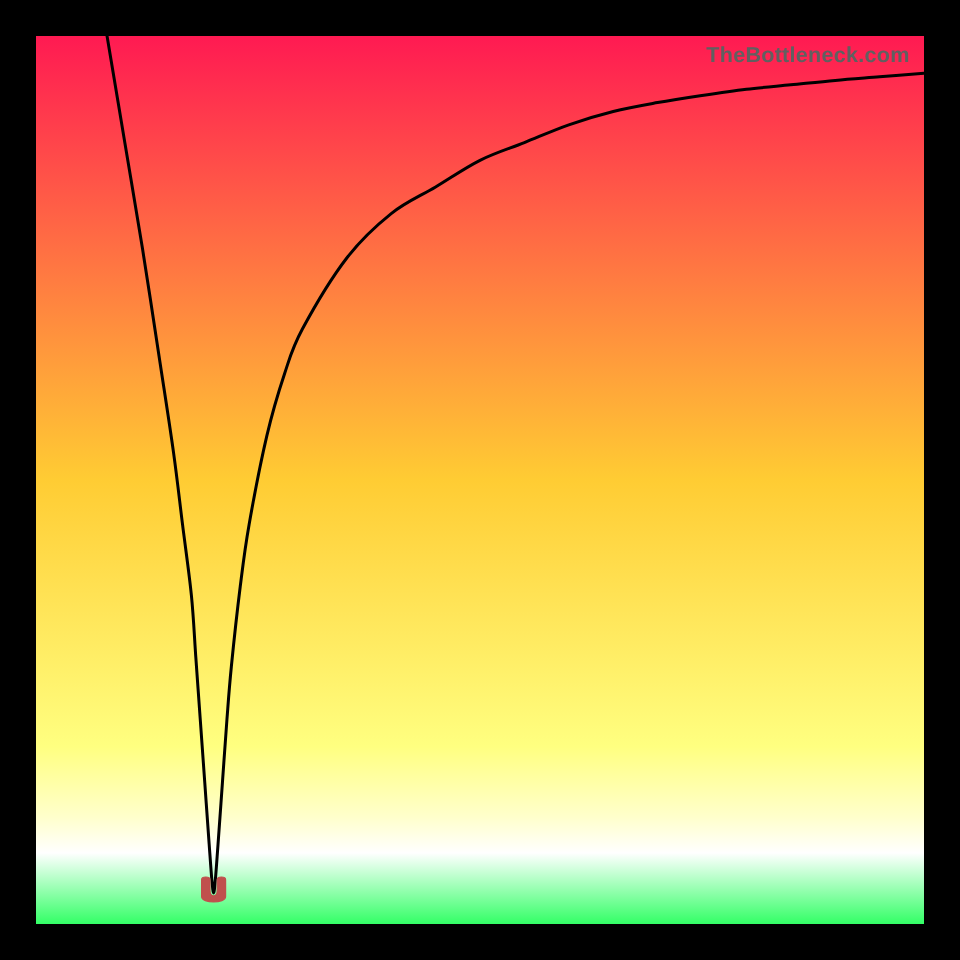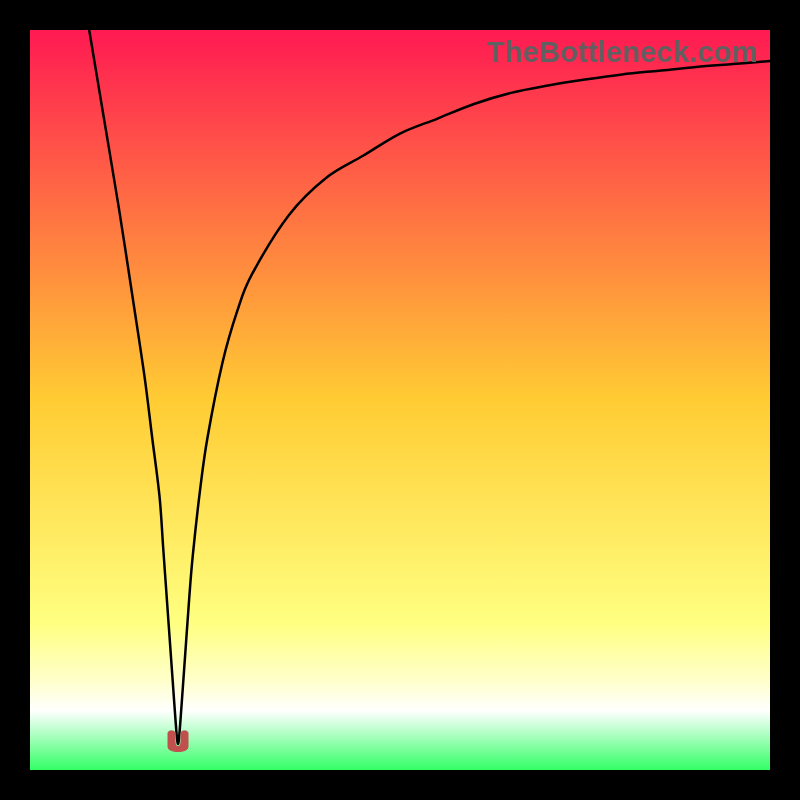--- a/index.html
+++ b/index.html
@@ -16,21 +16,21 @@
     top: 30px;
     width: 740px;
     height: 740px;
     overflow: hidden;
   }
   .watermark {
     position: absolute;
     top: 6px;
     right: 12px;
     font-family: Arial, Helvetica, sans-serif;
-    font-size: 29px;
+    font-size: 18px;
     font-weight: 600;
     color: #606060;
     letter-spacing: 0.2px;
     pointer-events: none;
   }
 </style>
 </head>
 <body>
 
 <div class="frame">

